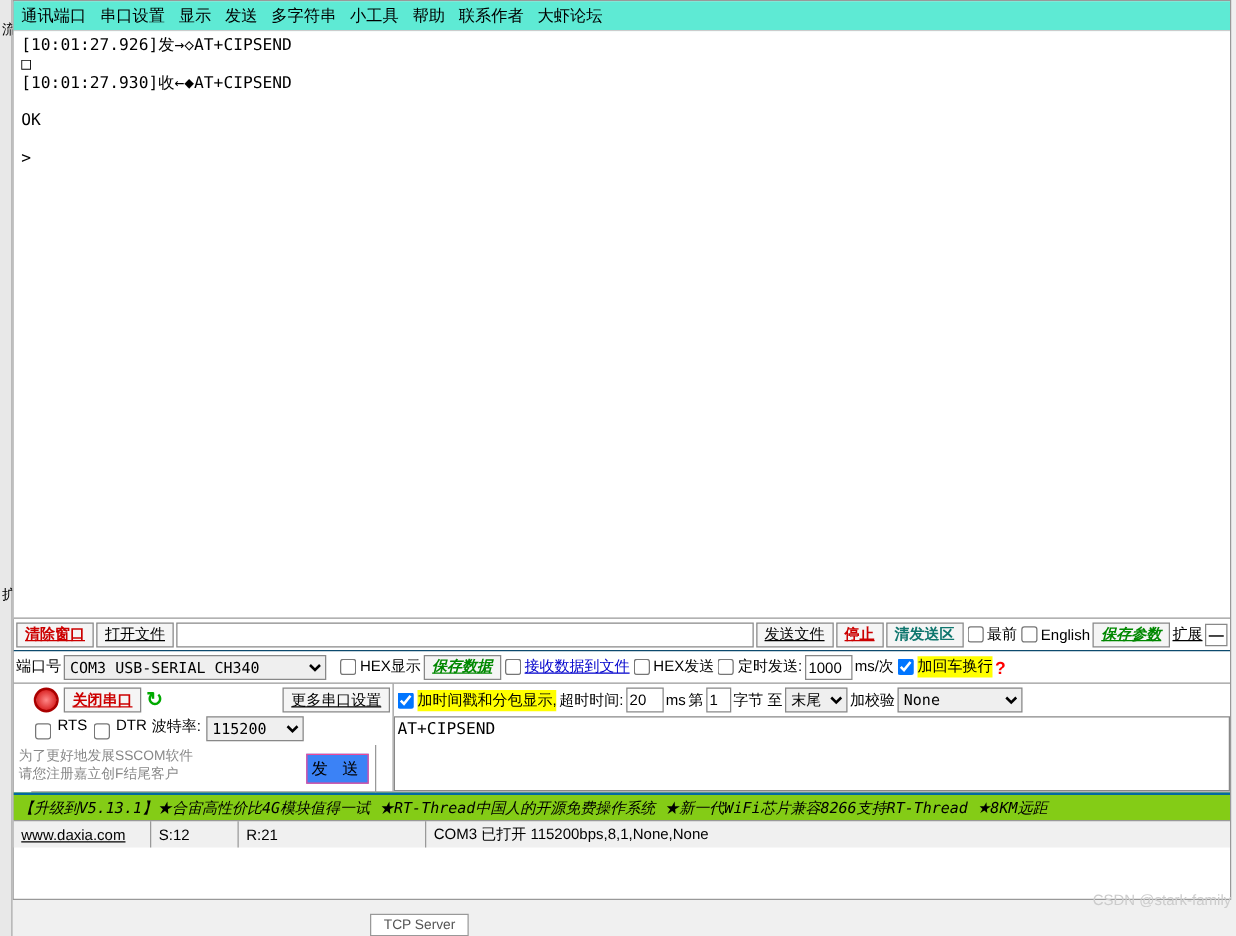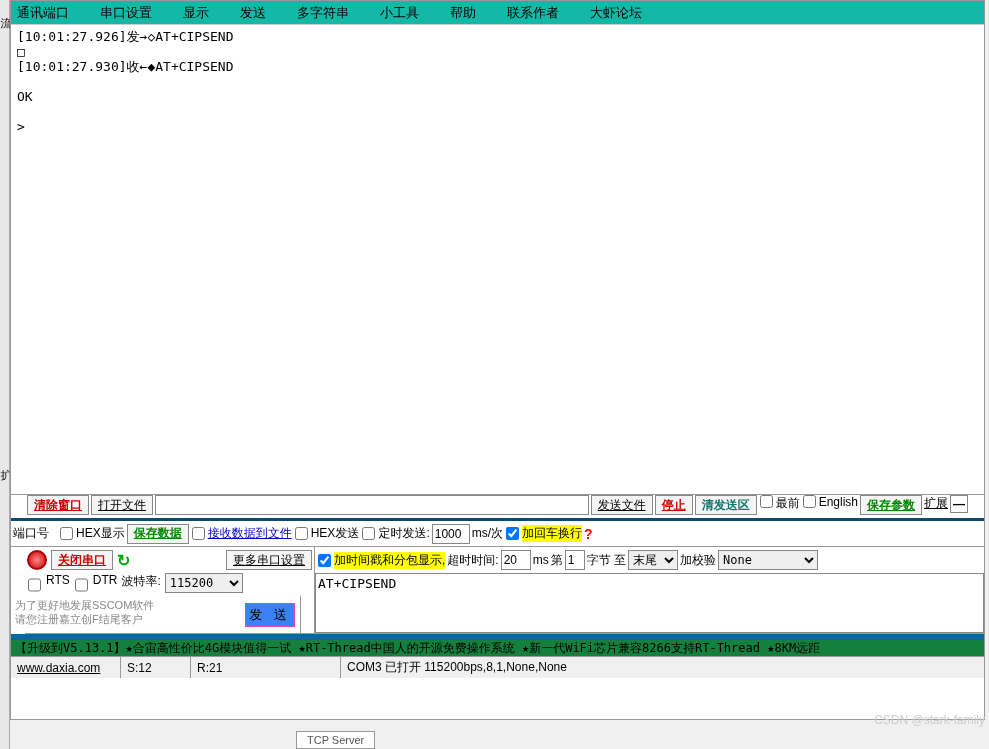--- a/index.html
+++ b/index.html
@@ -3,47 +3,47 @@
 <meta charset="utf-8">
 <style>
 * { box-sizing: border-box; margin: 0; padding: 0; }
 body { font-family: "Microsoft YaHei", SimSun, Arial, sans-serif; font-size: 12px; background: #f0f0f0; width: 989px; height: 749px; overflow: hidden; position: relative; }
 .window { position: absolute; left: 10px; top: 0; width: 975px; height: 720px; background: #fff; border: 1px solid #999; }
 .titlebar { height: 30px; background: #fff; display: flex; align-items: center; padding: 0 4px; border-bottom: 1px solid #ddd; }
 .titlebar .icon { width: 16px; height: 16px; margin-right: 6px; display: inline-flex; }
 .titlebar .title { flex: 1; font-size: 12px; color: #000; }
 .win-controls { display: flex; }
 .win-controls div { width: 45px; height: 28px; display: flex; align-items: center; justify-content: center; font-size: 14px; color: #000; cursor: pointer; }
-.menubar { height: 24px; display: flex; align-items: center; padding: 0 6px; border-bottom: 1px solid #ccc; gap: 31px; background: #14b8a6; }
+.menubar { height: 24px; display: flex; align-items: center; padding: 0 6px; border-bottom: 1px solid #ccc; gap: 11px; background: #5eead4; }
 .menubar span { font-size: 13px; color: #000; cursor: pointer; }
 .log-area { height: 470px; background: #fff; padding: 4px 6px; font-family: SimSun, monospace; font-size: 13px; white-space: pre-wrap; overflow: auto; border-bottom: 1px solid #999; line-height: 15px; }
-.row1 { height: 26px; display: flex; align-items: flex-start; border-bottom: 3px solid #0c4a6e; padding: 0 16px; gap: 2px; }
+.row1 { height: 26px; display: flex; align-items: center; border-bottom: 1px solid #0c4a6e; padding: 0 2px; gap: 2px; }
 .btn { border: 1px solid #888; background: #f5f5f5; padding: 2px 6px; font-size: 12px; cursor: pointer; height: 20px; display: inline-flex; align-items: center; }
 .btn-red { color: #c00; font-weight: bold; text-decoration: underline; }
-.btn-green { color: #080; font-weight: bold; text-decoration: underline; }
+.btn-green { color: #080; font-weight: bold; text-decoration: underline; font-style: italic; }
 .btn-greenish { color: #0f766e; font-weight: bold; }
 .btn-under { text-decoration: underline; }
 input[type=text].field { border: 1px solid #888; height: 20px; padding: 0 2px; font-size: 12px; }
 input[type=checkbox] { margin: 0 1px; }
 .row2 { height: 26px; display: flex; align-items: center; border-bottom: 1px solid #999; padding: 0 2px; gap: 2px; }
 select { border: 1px solid #888; height: 20px; font-size: 12px; font-family: monospace; }
 .highlight-yellow { background: #ffff00; }
 .row3 { display: flex; border-bottom: 1px solid #999; margin-left: 14px; }
 .row3-left { width: 290px; border-right: 1px solid #999; }
 .row3-left-top { height: 26px; display: flex; align-items: center; padding: 0 2px; gap: 4px; }
 .row3-left-bottom { height: 24px; display: flex; padding: 0 2px; gap: 4px; }
 .row3-right { flex: 1; display: flex; flex-direction: column; }
 .row3-right-top { height: 26px; display: flex; align-items: center; padding: 0 2px; gap: 2px; }
 .send-area { flex: 1; display: flex; }
 .send-text { flex: 1; border: 1px solid #888; font-family: monospace; font-size: 13px; padding: 2px; resize: none; height: 60px; }
 .row4 { display: flex; height: 40px; }
 .row4-left { width: 230px; padding: 2px 4px; font-size: 11px; color: #888; line-height: 14px; }
 .row4-mid { width: 58px; display: flex; align-items: center; justify-content: center; }
 .send-btn { border: 1px solid #ec4899; background: #3b82f6; width: 50px; height: 24px; font-size: 13px; letter-spacing: 4px; cursor: pointer; }
-.ad-bar { height: 22px; background: #15803d; border-top: 6px solid #0369a1; display: flex; align-items: center; padding: 0 4px; font-family: SimSun, monospace; font-size: 12px; overflow: hidden; white-space: nowrap; }
+.ad-bar { height: 22px; background: #84cc16; border-top: 2px solid #0369a1; display: flex; align-items: center; padding: 0 4px; font-family: SimSun, monospace; font-size: 12px; overflow: hidden; white-space: nowrap; font-style: italic; }
 .status-bar { height: 22px; background: #f0f0f0; display: flex; align-items: center; border-top: 1px solid #999; font-size: 12px; }
 .status-cell { border-right: 1px solid #999; padding: 0 6px; height: 100%; display: flex; align-items: center; }
 .circle-btn { width: 20px; height: 20px; border-radius: 50%; border: 2px solid #0a0; display: inline-flex; align-items: center; justify-content: center; background: radial-gradient(circle, #8f8, #0c0); cursor: pointer; }
 .circle-red { border-color: #a00; background: radial-gradient(circle,#f88,#c00); }
 .refresh-icon { color: #0a0; font-size: 16px; cursor: pointer; font-weight: bold; }
 .left-strip { position: absolute; left: 0; top: 0; width: 10px; height: 749px; background: #e8e8e8; border-right: 1px solid #aaa; font-size: 11px; writing-mode: vertical-rl; }
 .left-strip-text { position: absolute; left: -2px; top: 8px; font-size: 11px; }
 .watermark { position: absolute; right: 4px; bottom: 22px; font-size: 12px; color: #ccc; z-index: 100; }
 .minus-btn { width: 18px; height: 18px; border: 1px solid #888; display: inline-flex; align-items: center; justify-content: center; font-weight: bold; cursor: pointer; }
 .link-under { text-decoration: underline; color: #000; cursor: pointer; }
@@ -91,20 +91,21 @@
     <span>最前</span>
     <input type="checkbox" style="">
     <span>English</span>
     <span class="btn btn-green">保存参数</span>
     <span class="link-under">扩展</span>
     <span class="minus-btn">—</span>
   </div>
 
   <div class="row2">
     <span>端口号</span>
+    <select style="width:210px"><option>COM3 USB-SERIAL CH340</option></select>
     <span style="width:6px"></span>
     <input type="checkbox" style="">
     <span>HEX显示</span>
     <span class="btn btn-green">保存数据</span>
     <input type="checkbox" style="">
     <span class="link-under" style="color:#00c">接收数据到文件</span>
     <input type="checkbox" style="">
     <span>HEX发送</span>
     <input type="checkbox" style="">
     <span>定时发送:</span>

